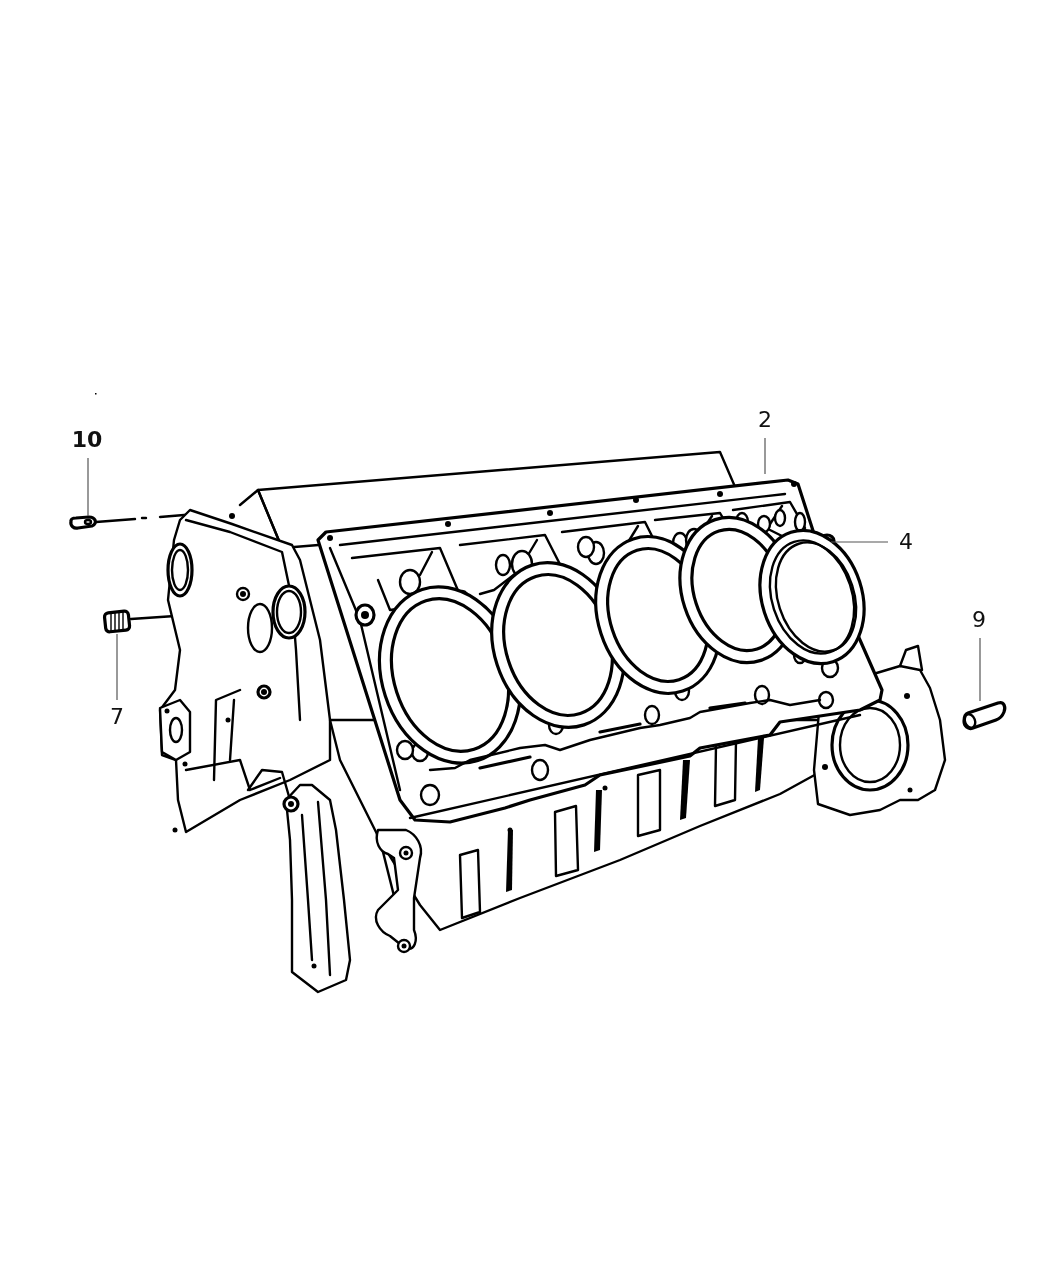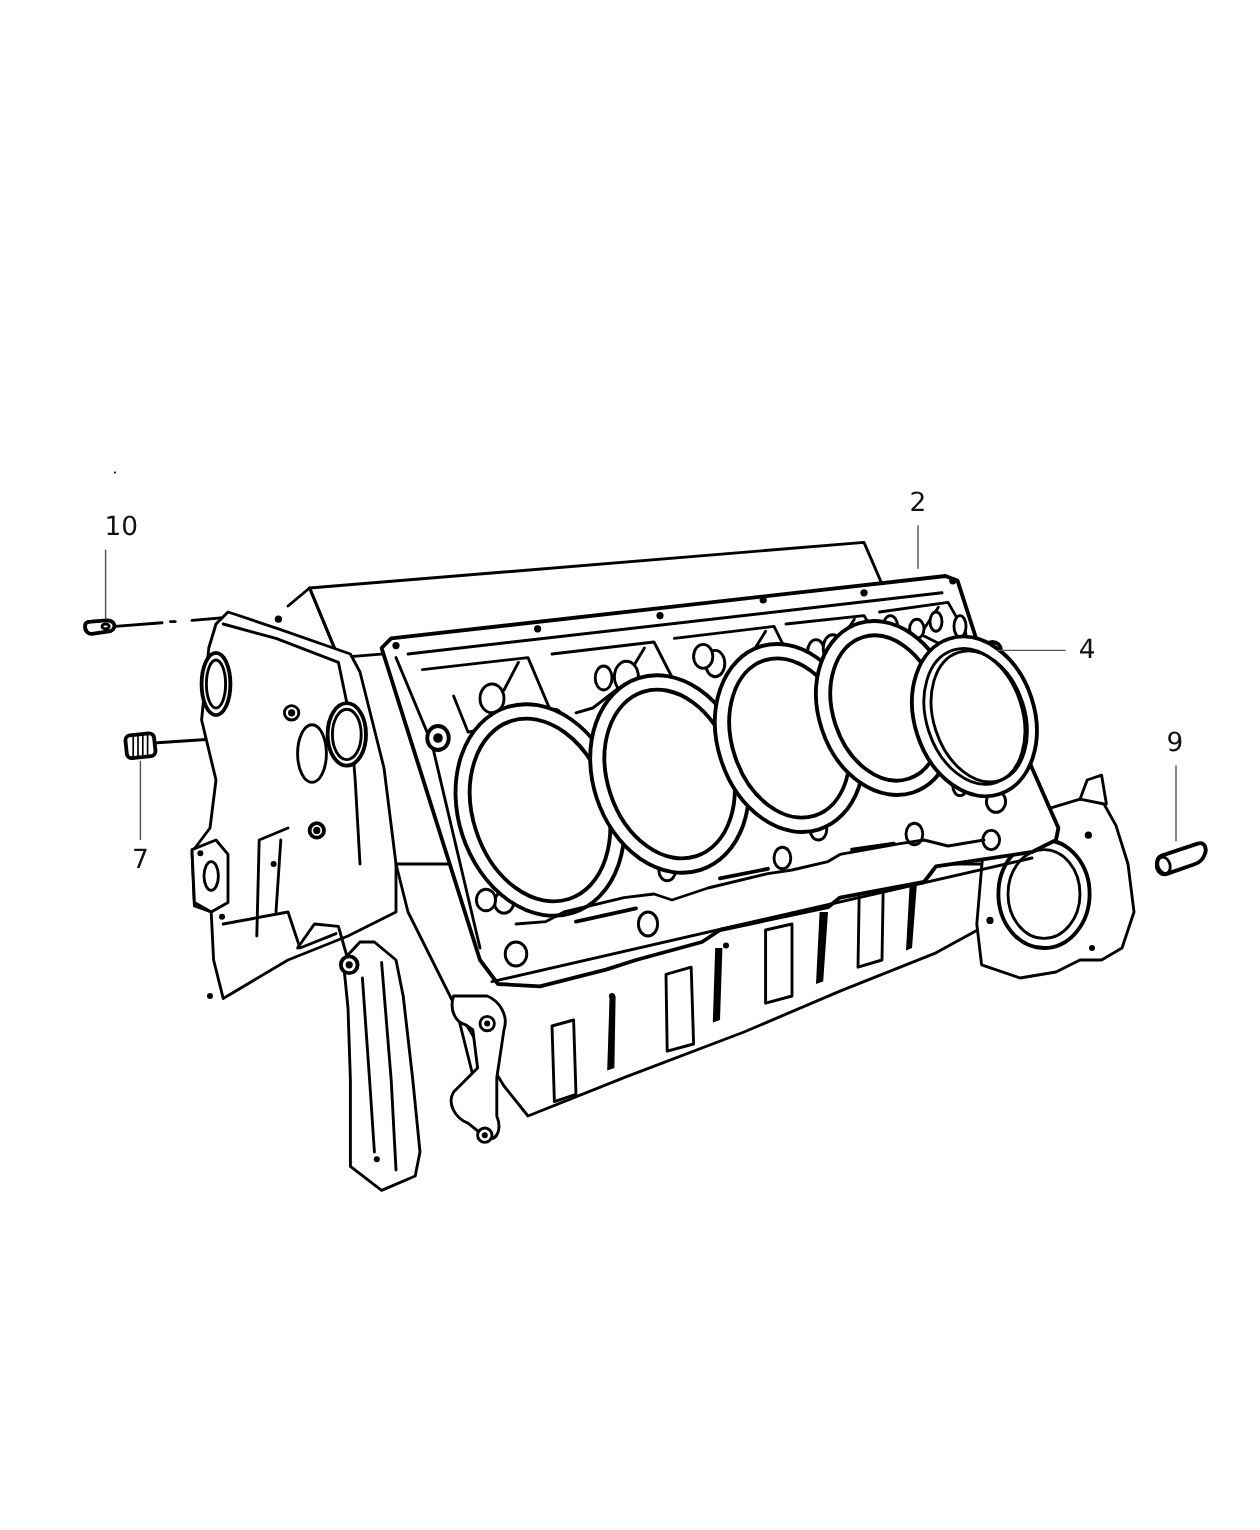--- a/index.html
+++ b/index.html
@@ -213,18 +213,18 @@
       <path class="ln" d="M430,770 L455,768 L470,760 L520,748 L545,745 L560,750 L590,740 L640,728 L660,725 L690,718 L700,712 L750,703 L770,700 L790,705 L820,700"></path>
       <path class="lnb" d="M480,768 L530,757 M600,732 L640,724 M710,708 L745,703"></path>
       <path class="ln" d="M410,818 L860,715"></path>
     </g>
 
     <line class="leader" x1="765" y1="438" x2="765" y2="474"></line>
     <line class="leader" x1="831" y1="542" x2="888" y2="542"></line>
   </svg>
 
   
-  <div class="callout-label" style="left:101px; top:440px;">10</div>
+  <div class="callout-label" style="left:87px; top:440px;font-weight:bold;">10</div>
   <div class="callout-label" style="left:765px; top:420px;">2</div>
   <div class="callout-label" style="left:906px; top:542px;">4</div>
   <div class="callout-label" style="left:117px; top:717px;">7</div>
   <div class="callout-label" style="left:979px; top:620px;">9</div>
 </div>
 
 </body></html>

